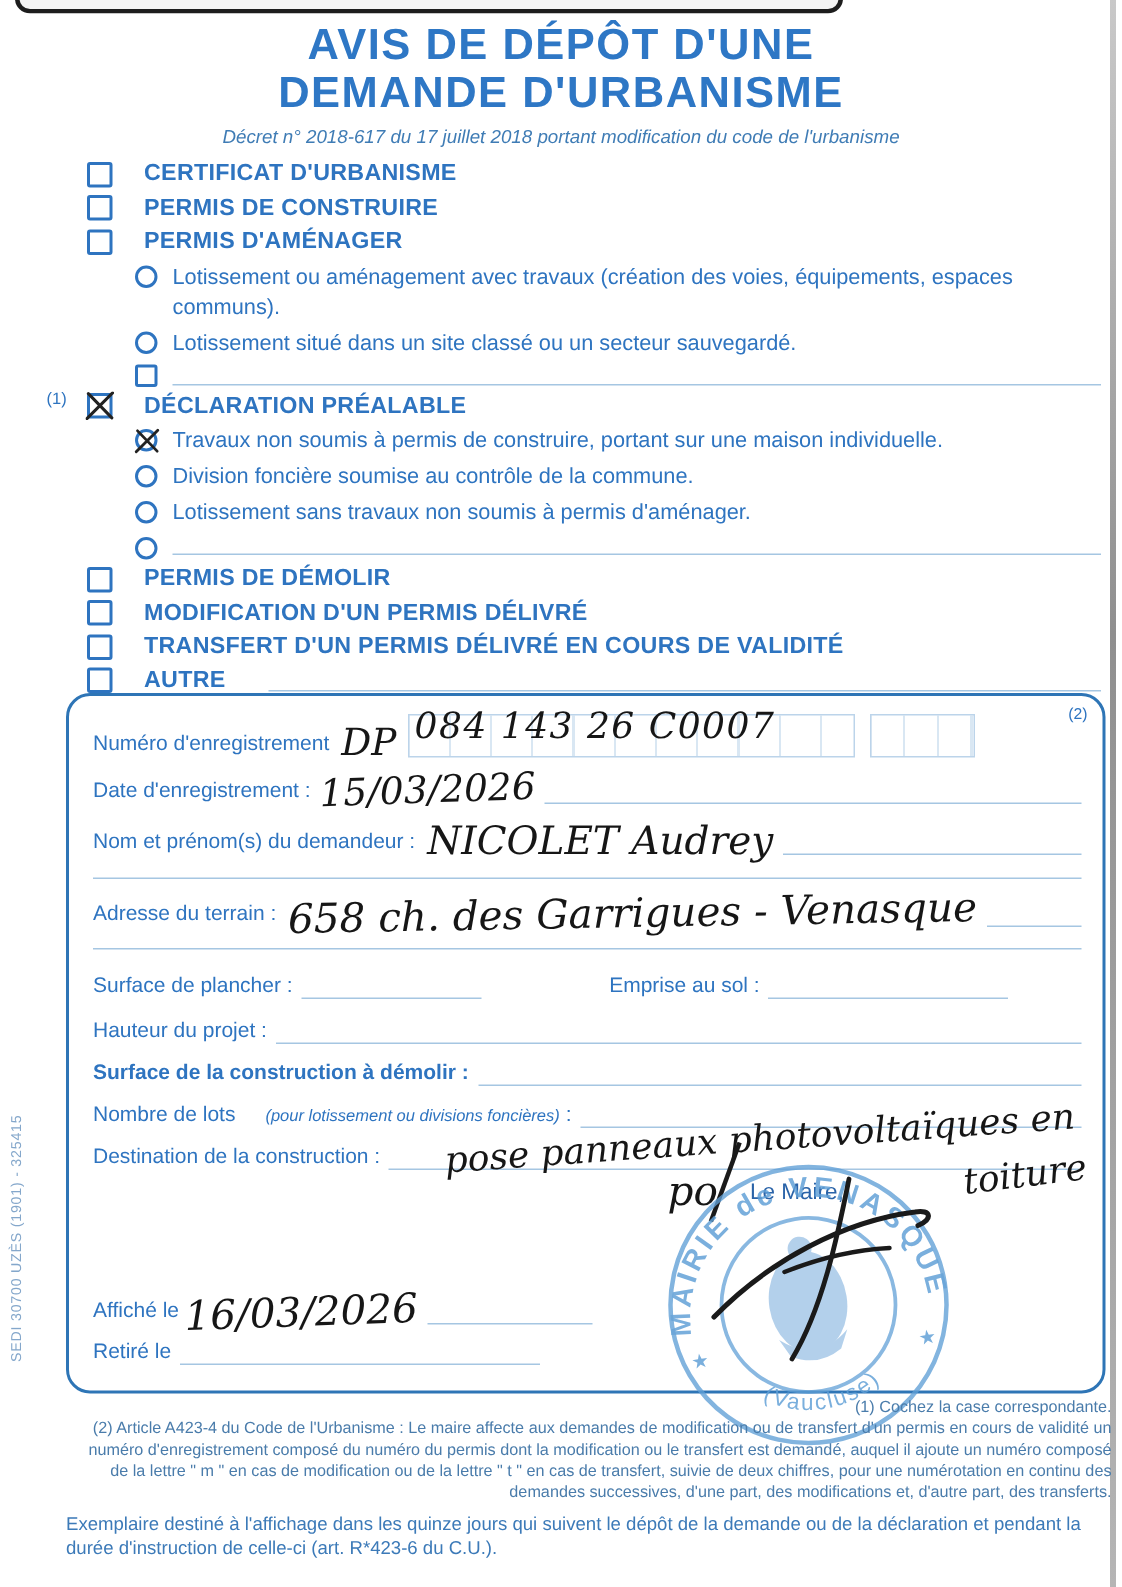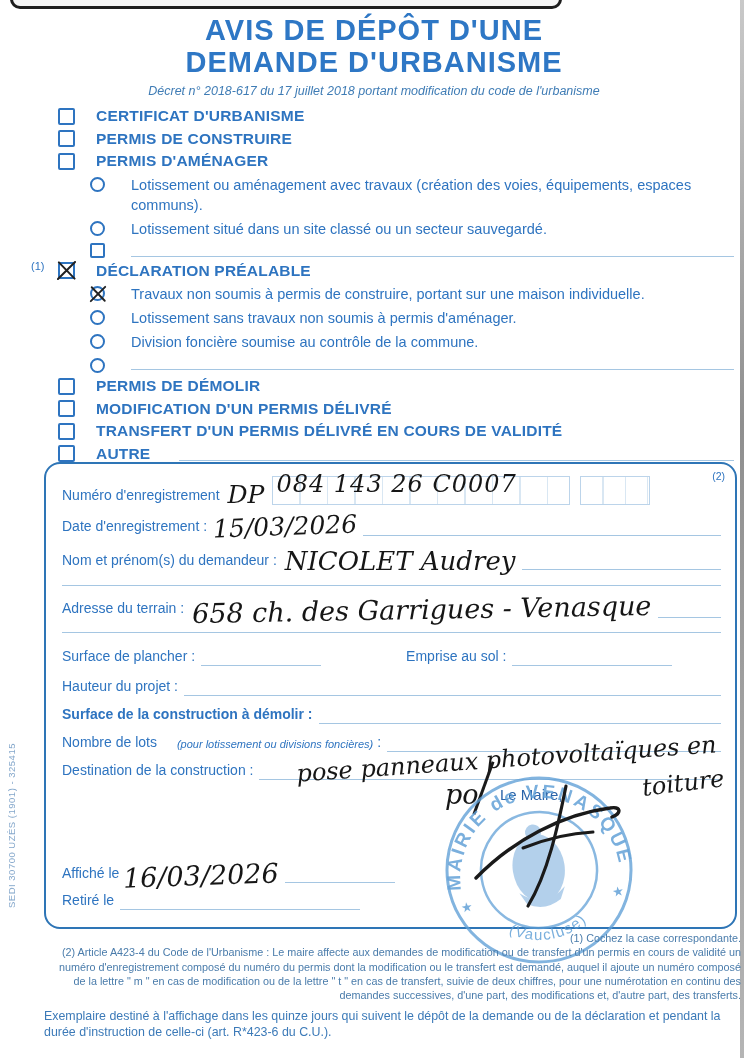--- a/index.html
+++ b/index.html
@@ -13,21 +13,21 @@
   
   .title-block{position:absolute;top:14px;left:0;width:748px;text-align:center;}
   .title{font-size:29px;font-weight:bold;color:#2e77c5;letter-spacing:1px;line-height:1.12;}
   .subtitle{margin-top:5px;font-size:12.5px;font-style:italic;color:#3f7cb5;}
   
   .checklist{position:absolute;top:107px;left:58px;right:14px;color:#2e74c0;}
   .main-item{position:relative;display:flex;align-items:center;gap:21px;margin-bottom:4.5px;min-height:17px;}
   .main-item .label{font-size:15.5px;font-weight:bold;letter-spacing:0.2px;white-space:nowrap;}
   .cbox{position:relative;flex:none;width:13px;height:13px;border:2.5px solid #2e74c0;border-radius:2px;}
   .cbox svg{position:absolute;left:-3px;top:-3px;width:19px;height:19px;}
-  .sub-item{display:flex;align-items:flex-start;gap:26px;margin:0 0 4px 32px;font-size:14.5px;line-height:1.38;}
+  .sub-item{display:flex;align-items:flex-start;gap:10px;margin:0 0 4px 32px;font-size:14.5px;line-height:1.38;}
   .circ{position:relative;flex:none;width:11px;height:11px;border:2px solid #2e74c0;border-radius:50%;margin-top:2px;}
   .circ svg{position:absolute;left:-3px;top:-3px;width:18px;height:18px;}
   .fill-line{flex:1;border-bottom:1.5px solid #a5c6e2;height:13px;}
   .ref-sup{position:absolute;left:-27px;top:-2px;font-size:11px;font-weight:normal;color:#2e74c0;}
   
   .main-box{position:absolute;left:44px;top:462px;width:689px;height:463px;
     border:2.5px solid #2e75b6;border-radius:16px;}
   .row{position:absolute;left:16px;right:14px;display:flex;align-items:flex-end;color:#2e74c0;font-size:14px;}
   .row .lbl{white-space:nowrap;padding-bottom:2px;}
   .row .line{flex:1;border-bottom:1.5px solid #a5c6e2;height:16px;margin-left:6px;}
@@ -118,26 +118,26 @@
       <span class="circ">
         <svg viewBox="0 0 20 20">
             <path d="M2,18 L18,2 M3,2.5 L17.5,17.5" stroke="#222" stroke-width="2.1" fill="none" stroke-linecap="round"></path>
           </svg>
       </span>
       <span>Travaux non soumis à permis de construire, portant sur une maison individuelle.</span>
     </div>
 
     <div class="sub-item">
       <span class="circ"></span>
+      <span>Division foncière soumise au contrôle de la commune.</span>
+    </div>
+
+    <div class="sub-item">
+      <span class="circ"></span>
       <span>Lotissement sans travaux non soumis à permis d'aménager.</span>
-    </div>
-
-    <div class="sub-item">
-      <span class="circ"></span>
-      <span>Division foncière soumise au contrôle de la commune.</span>
     </div>
 
     <div class="sub-item">
       <span class="circ"></span>
       <span class="fill-line"></span>
     </div>
 
     <div class="main-item">
       <span class="cbox"></span>
       <span class="label">PERMIS DE DÉMOLIR</span>

